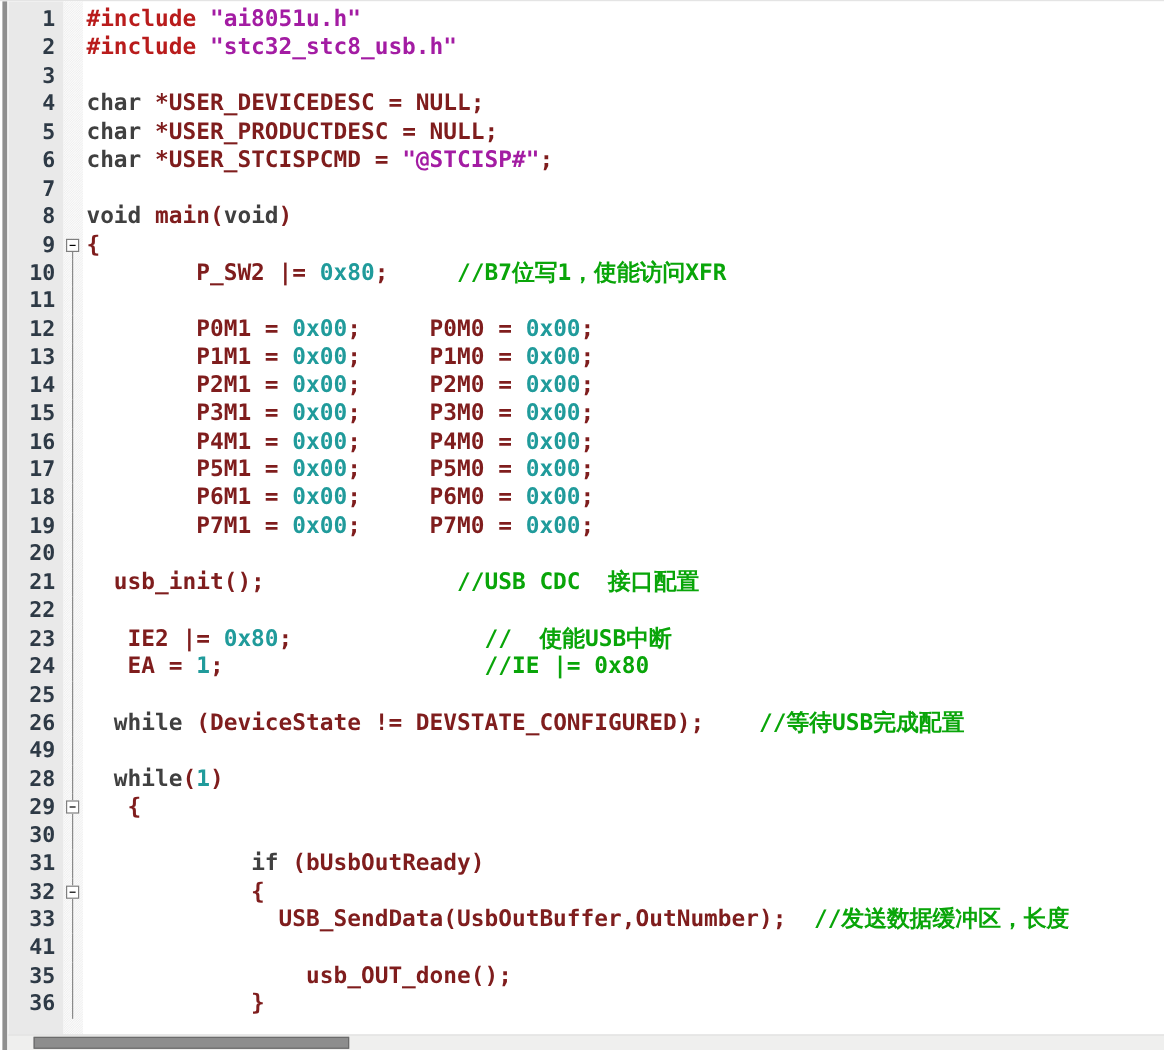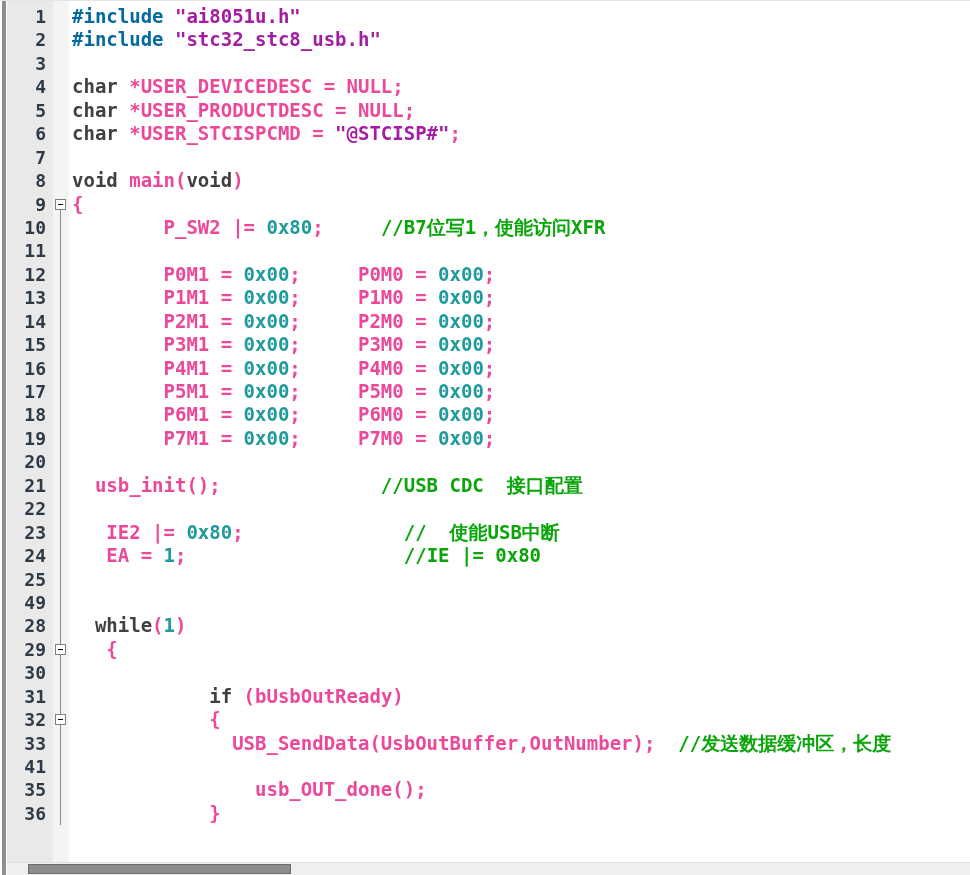--- a/index.html
+++ b/index.html
@@ -30,24 +30,24 @@
   .fguide.full { top:0; bottom:0; }
   .fguide.above { top:0; height:6px; }
   .fguide.below { top:17px; bottom:0; }
   .fbox {
     position:absolute; left:2px; top:6px; width:11px; height:11px;
     background:#ffffff; border:1px solid #7f7f7f;
   }
   .fbox .minus { position:absolute; left:2px; top:4px; width:5px; height:1px; background:#000; }
   .code { position:absolute; left:69px; top:0; right:0; padding-left:3px; white-space:pre; }
   .kw { color:#404040; }
-  .df { color:#ec4899; }
+  .df { color:#7f1d1d; }
   .nm { color:#209b9b; }
   .st { color:#a31ca3; }
-  .pp { color:#0369a1; }
+  .pp { color:#b91c1c; }
   .cm { color:#09a509;margin-top:23px; }
   #hscroll {
     position:absolute; left:7px; right:0; bottom:0; height:13px;
     background:#efefee; border-top:1px solid #e0e0e0;
   }
   #hthumb {
     position:absolute; left:21px; top:1px; width:263px; height:10px;
     background:#8d8d8d; border:1px solid #6b6b6b;
   }
 </style>
@@ -77,20 +77,21 @@
       <div class="row"><div class="lnum">16</div><div class="fold"><div class="fguide full"></div></div><div class="code"><span class="df">        P4M1 = </span><span class="nm">0x00</span><span class="df">;     P4M0 = </span><span class="nm">0x00</span><span class="df">;</span></div></div>
       <div class="row"><div class="lnum">17</div><div class="fold"><div class="fguide full"></div></div><div class="code"><span class="df">        P5M1 = </span><span class="nm">0x00</span><span class="df">;     P5M0 = </span><span class="nm">0x00</span><span class="df">;</span></div></div>
       <div class="row"><div class="lnum">18</div><div class="fold"><div class="fguide full"></div></div><div class="code"><span class="df">        P6M1 = </span><span class="nm">0x00</span><span class="df">;     P6M0 = </span><span class="nm">0x00</span><span class="df">;</span></div></div>
       <div class="row"><div class="lnum">19</div><div class="fold"><div class="fguide full"></div></div><div class="code"><span class="df">        P7M1 = </span><span class="nm">0x00</span><span class="df">;     P7M0 = </span><span class="nm">0x00</span><span class="df">;</span></div></div>
       <div class="row"><div class="lnum">20</div><div class="fold"><div class="fguide full"></div></div><div class="code"></div></div>
       <div class="row"><div class="lnum">21</div><div class="fold"><div class="fguide full"></div></div><div class="code"><span class="df">  usb_init();              </span><span class="cm">//USB CDC  接口配置</span></div></div>
       <div class="row"><div class="lnum">22</div><div class="fold"><div class="fguide full"></div></div><div class="code"></div></div>
       <div class="row"><div class="lnum">23</div><div class="fold"><div class="fguide full"></div></div><div class="code"><span class="df">   IE2 |= </span><span class="nm">0x80</span><span class="df">;              </span><span class="cm">//  使能USB中断</span></div></div>
       <div class="row"><div class="lnum">24</div><div class="fold"><div class="fguide full"></div></div><div class="code"><span class="df">   EA = </span><span class="nm">1</span><span class="df">;                   </span><span class="cm">//IE |= 0x80</span></div></div>
       <div class="row"><div class="lnum">25</div><div class="fold"><div class="fguide full"></div></div><div class="code"></div></div>
+      <div class="row"><div class="lnum">26</div><div class="fold"><div class="fguide full"></div></div><div class="code"><span class="df">  </span><span class="kw">while</span><span class="df"> (DeviceState != DEVSTATE_CONFIGURED);    </span><span class="cm">//等待USB完成配置</span></div></div>
       <div class="row"><div class="lnum">49</div><div class="fold"><div class="fguide full"></div></div><div class="code"></div></div>
       <div class="row"><div class="lnum">28</div><div class="fold"><div class="fguide full"></div></div><div class="code"><span class="df">  </span><span class="kw">while</span><span class="df">(</span><span class="nm">1</span><span class="df">)</span></div></div>
       <div class="row"><div class="lnum">29</div><div class="fold"><div class="fguide above"></div><div class="fguide below"></div><div class="fbox"><div class="minus"></div></div></div><div class="code"><span class="df">   {</span></div></div>
       <div class="row"><div class="lnum">30</div><div class="fold"><div class="fguide full"></div></div><div class="code"></div></div>
       <div class="row"><div class="lnum">31</div><div class="fold"><div class="fguide full"></div></div><div class="code"><span class="df">            </span><span class="kw">if</span><span class="df"> (bUsbOutReady)</span></div></div>
       <div class="row"><div class="lnum">32</div><div class="fold"><div class="fguide above"></div><div class="fguide below"></div><div class="fbox"><div class="minus"></div></div></div><div class="code"><span class="df">            {</span></div></div>
       <div class="row"><div class="lnum">33</div><div class="fold"><div class="fguide full"></div></div><div class="code"><span class="df">              USB_SendData(UsbOutBuffer,OutNumber);  </span><span class="cm">//发送数据缓冲区，长度</span></div></div>
       <div class="row"><div class="lnum">41</div><div class="fold"><div class="fguide full"></div></div><div class="code"></div></div>
       <div class="row"><div class="lnum">35</div><div class="fold"><div class="fguide full"></div></div><div class="code"><span class="df">                usb_OUT_done();</span></div></div>
       <div class="row"><div class="lnum">36</div><div class="fold"><div class="fguide full"></div></div><div class="code"><span class="df">            }</span></div></div>

